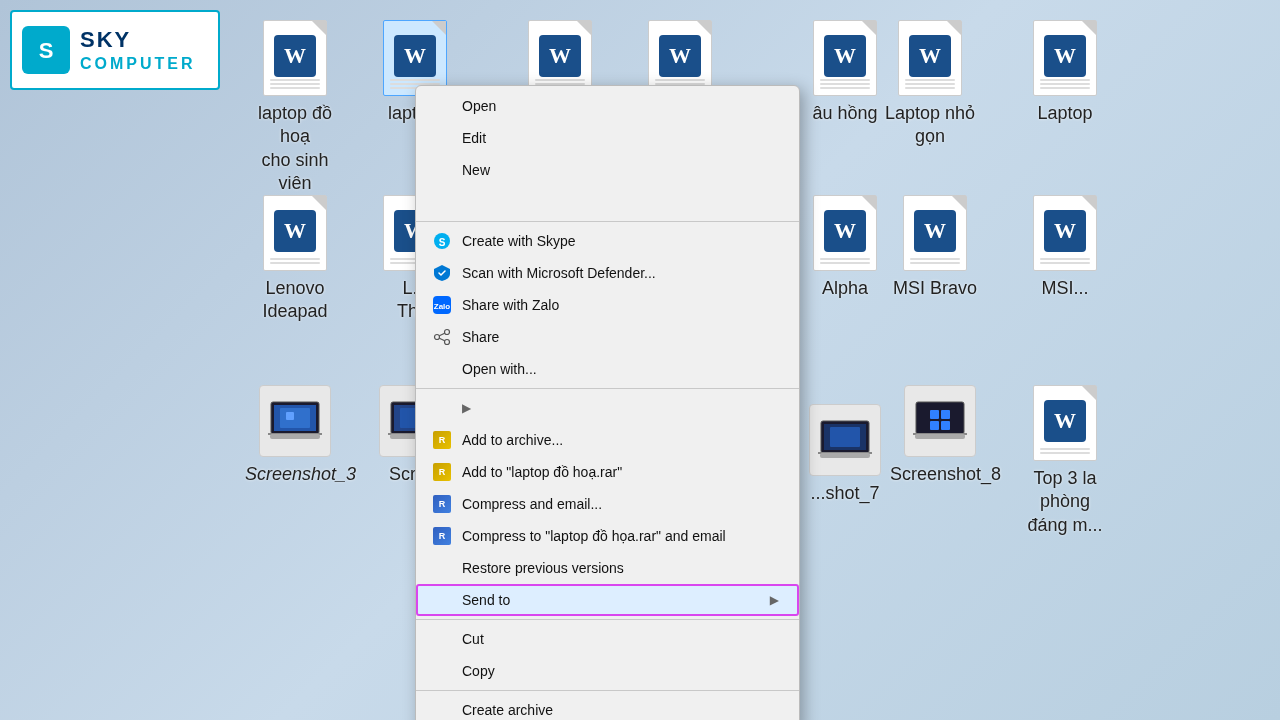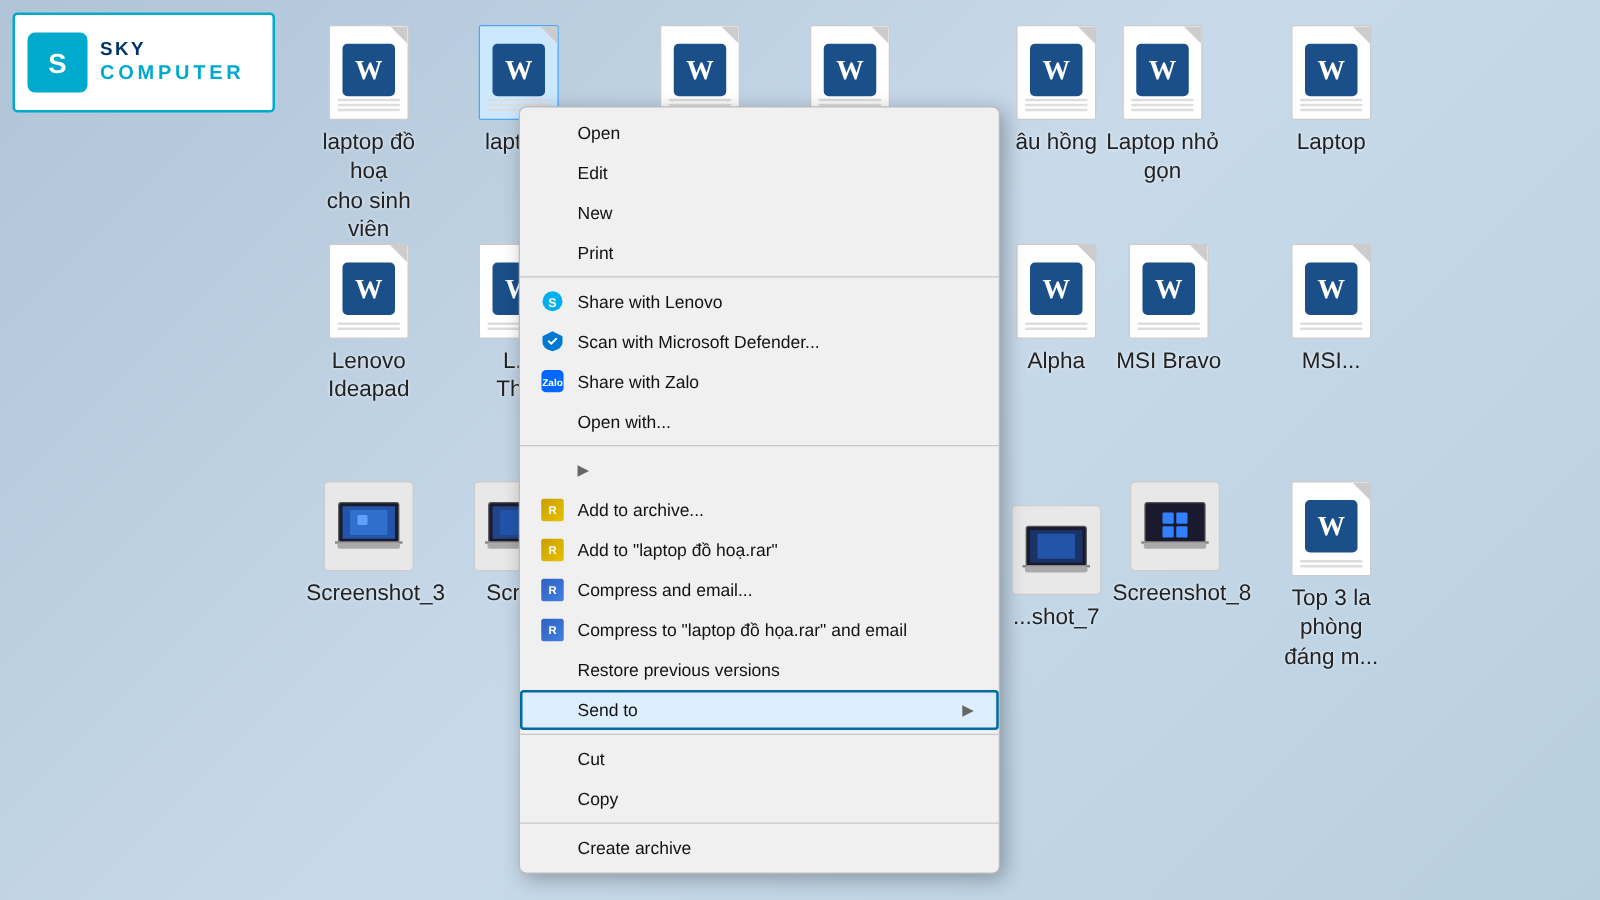--- a/index.html
+++ b/index.html
@@ -48,21 +48,21 @@
       font-weight: bold;
       color: white;
       font-size: 20px;
     }
     .logo-text {
       display: flex;
       flex-direction: column;
       line-height: 1.2;
     }
     .logo-text .sky {
-      font-size: 15px;
+      font-size: 22px;
       font-weight: 900;
       color: #003366;
       letter-spacing: 2px;
     }
     .logo-text .computer {
       font-size: 16px;
       font-weight: 700;
       color: #00aacc;
       letter-spacing: 3px;
     }
@@ -370,21 +370,21 @@
     <div class="word-doc">
       <div class="word-badge">W</div>
       <div class="doc-lines">
           <div class="doc-line"></div>
           <div class="doc-line"></div>
         </div>
     </div>
     <span class="icon-label">MSI...</span>
   </div>
 
-  <div class="file-icon" style="top:385px;left:245px;">
+  <div class="file-icon" style="top:385px;left:245px;font-style:italic;">
     <div class="laptop-icon">
       <svg class="laptop-svg" viewBox="0 0 58 58">
         <rect x="5" y="10" width="48" height="32" rx="2" fill="#1a1a2e" stroke="#555" stroke-width="1"></rect>
         <rect x="8" y="13" width="42" height="26" fill="#2255aa"></rect>
         <rect x="14" y="16" width="30" height="20" fill="#3070cc" rx="1"></rect>
 
         <rect x="20" y="20" width="8" height="8" rx="1" fill="#60a0ff"></rect>
         <line x1="2" y1="42" x2="56" y2="42" stroke="#888" stroke-width="2"></line>
         <rect x="4" y="42" width="50" height="5" rx="2" fill="#aaa"></rect>
       </svg>
@@ -458,33 +458,32 @@
       <span class="item-label">Edit</span>
     </div>
 
     <div class="menu-item">
       <div class="menu-icon"></div>
       <span class="item-label">New</span>
     </div>
 
     <div class="menu-item">
       <div class="menu-icon"></div>
-      <span class="item-label">Print</span>
     </div>
 
     <div class="menu-divider"></div>
 
     <div class="menu-item">
       <div class="menu-icon icon-skype">
         <svg width="18" height="18" viewBox="0 0 18 18">
             <circle cx="9" cy="9" r="8" fill="#00aff0"></circle>
             <text x="9" y="13.5" text-anchor="middle" font-size="10" font-weight="bold" fill="white" font-family="Arial">S</text>
           </svg>
       </div>
-      <span class="item-label">Share with Lenovo</span>
+      <span class="item-label">Create with Skype</span>
     </div>
 
     <div class="menu-item">
       <div class="menu-icon">
         <svg width="18" height="18" viewBox="0 0 18 18">
             <path d="M9 1 L17 5 L17 10 Q17 15 9 17 Q1 15 1 10 L1 5 Z" fill="#0078d4"></path>
             <path d="M6 9 L8 11 L12 7" stroke="white" stroke-width="1.5" fill="none" stroke-linecap="round"></path>
           </svg>
       </div>
       <span class="item-label">Scan with Microsoft Defender...</span>
@@ -493,20 +492,32 @@
     <div class="menu-item">
       <div class="menu-icon">
         <svg width="18" height="18" viewBox="0 0 18 18">
             <rect width="18" height="18" rx="4" fill="#0068ff"></rect>
             <text x="9" y="13" text-anchor="middle" font-size="8" font-weight="bold" fill="white" font-family="Arial">Zalo</text>
           </svg>
       </div>
       <span class="item-label">Share with Zalo</span>
     </div>
 
+    <div class="menu-item">
+      <div class="menu-icon">
+        <svg width="18" height="18" viewBox="0 0 18 18">
+            <circle cx="14" cy="4" r="2.5" stroke="#555" stroke-width="1.2" fill="none"></circle>
+            <circle cx="4" cy="9" r="2.5" stroke="#555" stroke-width="1.2" fill="none"></circle>
+            <circle cx="14" cy="14" r="2.5" stroke="#555" stroke-width="1.2" fill="none"></circle>
+            <line x1="6.3" y1="7.8" x2="11.7" y2="5.2" stroke="#555" stroke-width="1.2"></line>
+            <line x1="6.3" y1="10.2" x2="11.7" y2="12.8" stroke="#555" stroke-width="1.2"></line>
+          </svg>
+      </div>
+      <span class="item-label">Share</span>
+    </div>
 
     <div class="menu-item">
       <div class="menu-icon"></div>
       <span class="item-label">Open with...</span>
     </div>
 
     <div class="menu-divider"></div>
 
     <div class="menu-item">
       <div class="menu-icon"></div>
@@ -539,21 +550,21 @@
         <div class="icon-winrar2">R</div>
       </div>
       <span class="item-label">Compress to "laptop đồ họa.rar" and email</span>
     </div>
 
     <div class="menu-item">
       <div class="menu-icon"></div>
       <span class="item-label">Restore previous versions</span>
     </div>
 
-    <div class="menu-item" style="background:#ddeeff; border: 2px solid #0369a1; border-radius: 3px; padding: 5px 18px 5px 14px;">
+    <div class="menu-item" style="background:#ddeeff; border: 2px solid #d946ef; border-radius: 3px; padding: 5px 18px 5px 14px;">
       <div class="menu-icon"></div>
       <span class="item-label">Send to</span>
       <span class="arrow">▶</span>
     </div>
 
     <div class="menu-divider"></div>
 
     <div class="menu-item">
       <div class="menu-icon"></div>
       <span class="item-label">Cut</span>

